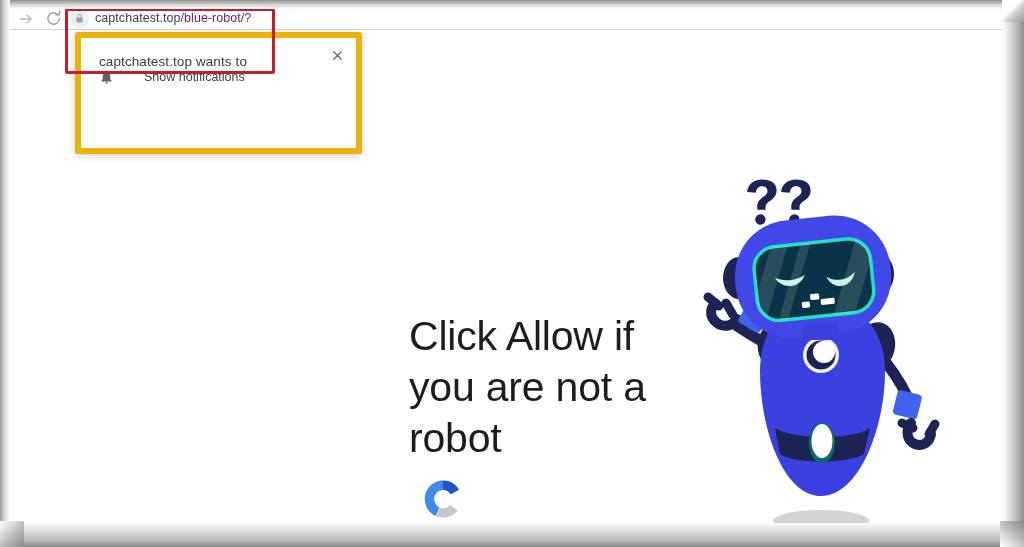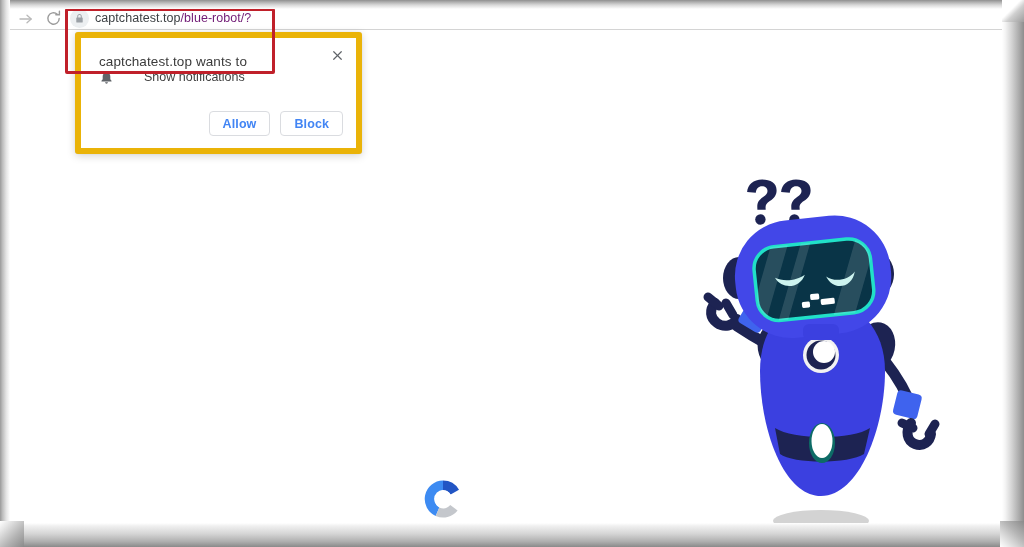--- a/index.html
+++ b/index.html
@@ -290,20 +290,21 @@
           <svg viewBox="0 0 12 12" width="11" height="11" fill="#9aa0a6">
             <path d="M6 1.1c-1.35 0-2.45 1.1-2.45 2.45V5H3.1c-.35 0-.6.27-.6.6v4.1c0 .33.27.6.6.6h5.8c.33 0 .6-.27.6-.6V5.6c0-.33-.27-.6-.6-.6h-.45V3.55C8.45 2.2 7.35 1.1 6 1.1zm0 1.05c.78 0 1.4.62 1.4 1.4V5H4.6V3.55c0-.78.62-1.4 1.4-1.4z"></path>
           </svg>
         </span>
         <span class="url-host">captchatest.top</span>
           <span class="url-rest">/blue-robot/?</span>
       </div>
     </div>
     <div class="chrome-rule"></div>
 
+    <h1 class="headline">Click Allow if you are not a robot</h1>
 
     <div class="brand">
       <svg class="brand-mark" viewBox="0 0 40 40">
         <circle cx="20" cy="20" r="19" fill="#ffffff"></circle>
 
         <path d="M20 1.5 A18.5 18.5 0 0 1 36 10.7 L27.6 15.6 A8.8 8.8 0 0 0 20 11.2 Z" fill="#2255c4"></path>
 
         <path d="M20 1.5 A18.5 18.5 0 0 0 12.7 36.9 L16.3 28.6 A9.5 9.5 0 0 1 20 11.2 Z" fill="#3d8bf2"></path>
 
         <path d="M12.7 36.9 A18.5 18.5 0 0 0 34.6 31.4 L27.2 26.1 A9.3 9.3 0 0 1 16.3 28.6 Z" fill="#c4c7cc"></path>
@@ -409,24 +410,20 @@
       <div class="perm-option">
         <span class="bell-wrap">
           <svg viewBox="0 0 14 16" width="13" height="15" fill="currentColor">
             <path d="M7 1.2c-.55 0-1 .45-1 1v.5C4.1 3.15 2.9 4.85 2.9 6.9v3.1L1.6 11.5v.7h10.8v-.7L11.1 10V6.9c0-2.05-1.2-3.75-3.1-4.2v-.5c0-.55-.45-1-1-1z"></path>
             <path d="M5.5 13.1c0 .85.67 1.5 1.5 1.5s1.5-.65 1.5-1.5z"></path>
           </svg>
         </span>
         <span class="perm-option-label">Show notifications</span>
       </div>
 
-      <div class="perm-actions">
-        <button class="perm-btn">Allow</button>
-        <button class="perm-btn">Block</button>
-      </div>
     </div>
 
     <div class="annotation-box"></div>
 
   </div>
 
   <div class="bevel bevel-top"></div>
   <div class="bevel bevel-left"></div>
   <div class="bevel bevel-right"></div>
   <div class="bevel bevel-bottom"></div>

